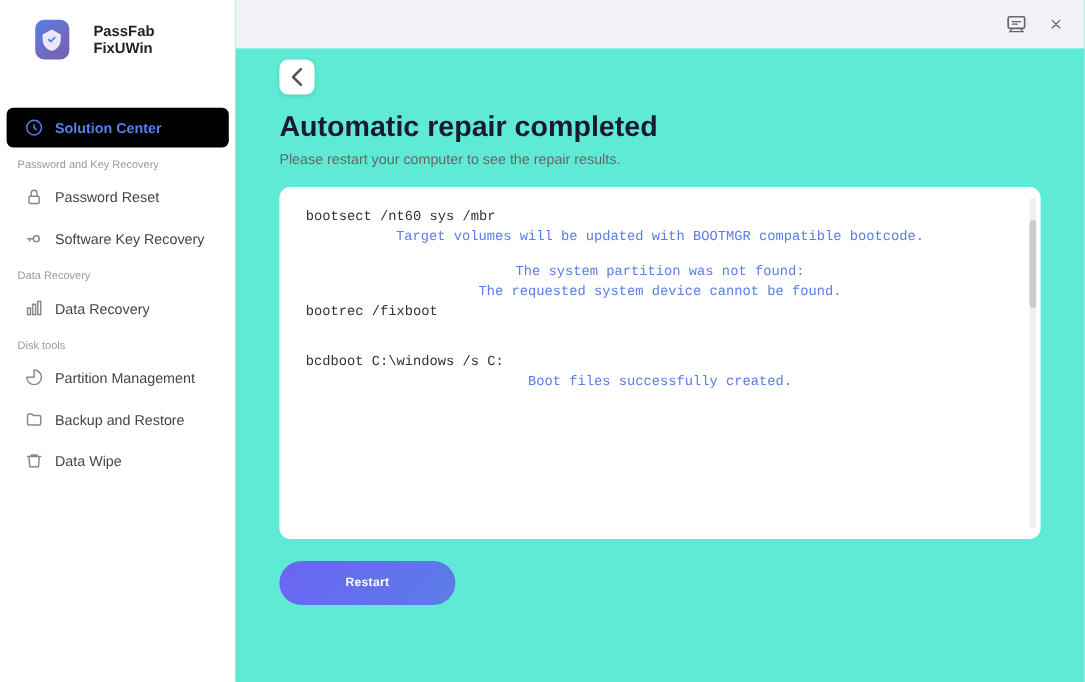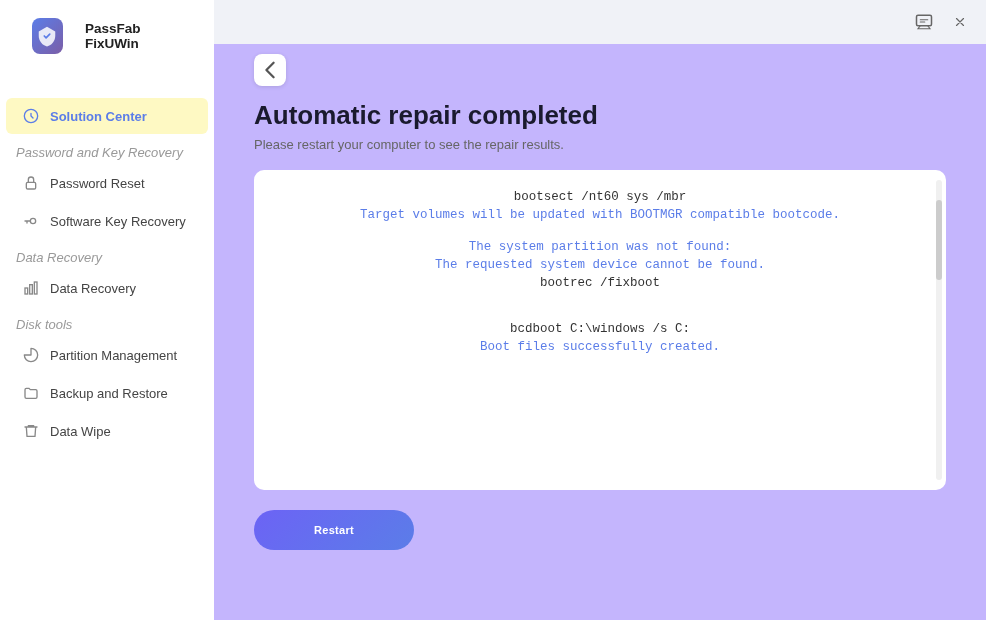--- a/index.html
+++ b/index.html
@@ -46,25 +46,24 @@
       height: 22px;
     }
 
     .app-title {
       font-size: 13.5px;
       font-weight: 600;
       color: #222;
     }
 
     .sidebar-section-label {
-      font-size: 13px;
+      font-size: 10px;
       color: #999;
       padding: 10px 16px 4px 16px;
       font-weight: 500;
-      font-style: italic;
     }
 
     .sidebar-item {
       display: flex;
       align-items: center;
       gap: 10px;
       padding: 9px 16px;
       cursor: pointer;
       border-radius: 6px;
       margin: 1px 6px;
@@ -77,21 +76,21 @@
       height: 18px;
       display: flex;
       align-items: center;
       justify-content: center;
       color: #888;
     }
 
     
     .main {
       flex: 1;
-      background: #c4b5fd;
+      background: #5eead4;
       display: flex;
       flex-direction: column;
       position: relative;
       height: 620px;
     }
 
     
     .titlebar {
       display: flex;
       justify-content: flex-end;
@@ -180,21 +179,20 @@
     }
 
     .log-line {
       font-size: 12.5px;
       margin-bottom: 4px;
       font-family: 'Courier New', monospace;
     }
 
     .log-line.normal {
       color: #333;
-      text-align: center;
     }
 
     .log-line.link-blue {
       color: #5b7de8;
       text-align: center;
     }
 
     .log-line.empty {
       height: 10px;
     }
@@ -208,21 +206,21 @@
       border-radius: 30px;
       padding: 14px 60px;
       font-size: 11px;
       font-weight: 600;
       cursor: pointer;
       letter-spacing: 0.3px;
     }
 
     
     .solution-center-item {
-      background: #fef9c3;
+      background: #000000;
       margin-top: 26px;
     }
 
     .solution-center-item span {
       color: #5b7de8;
       font-weight: 600;
     }
   </style>
 </head>
 <body>

